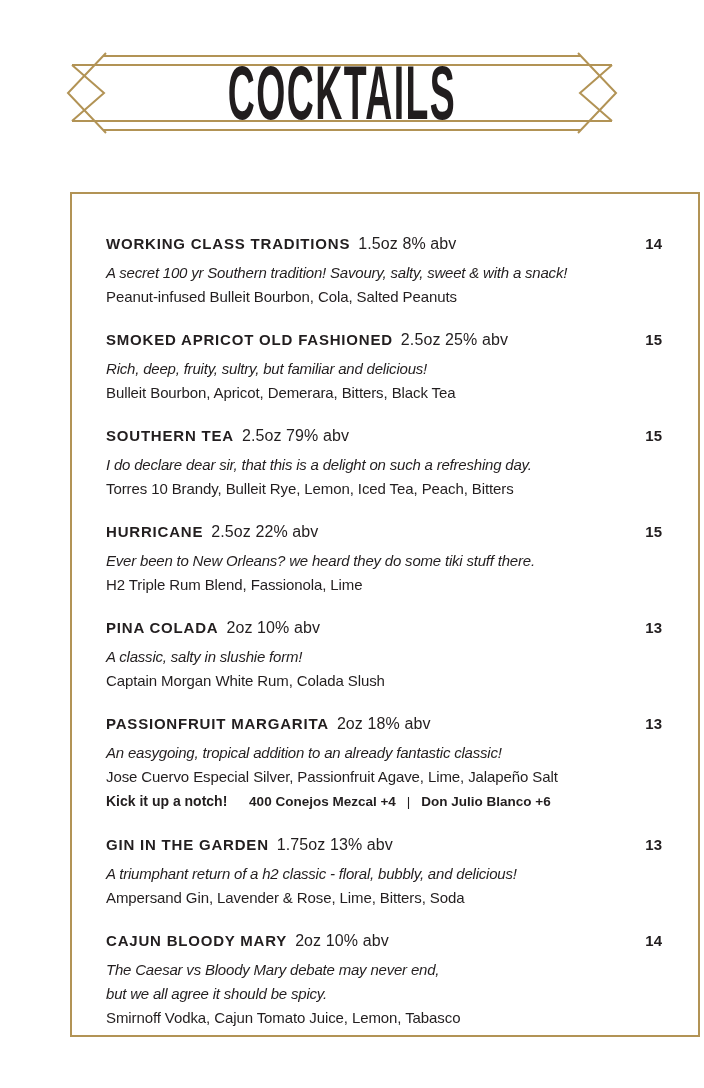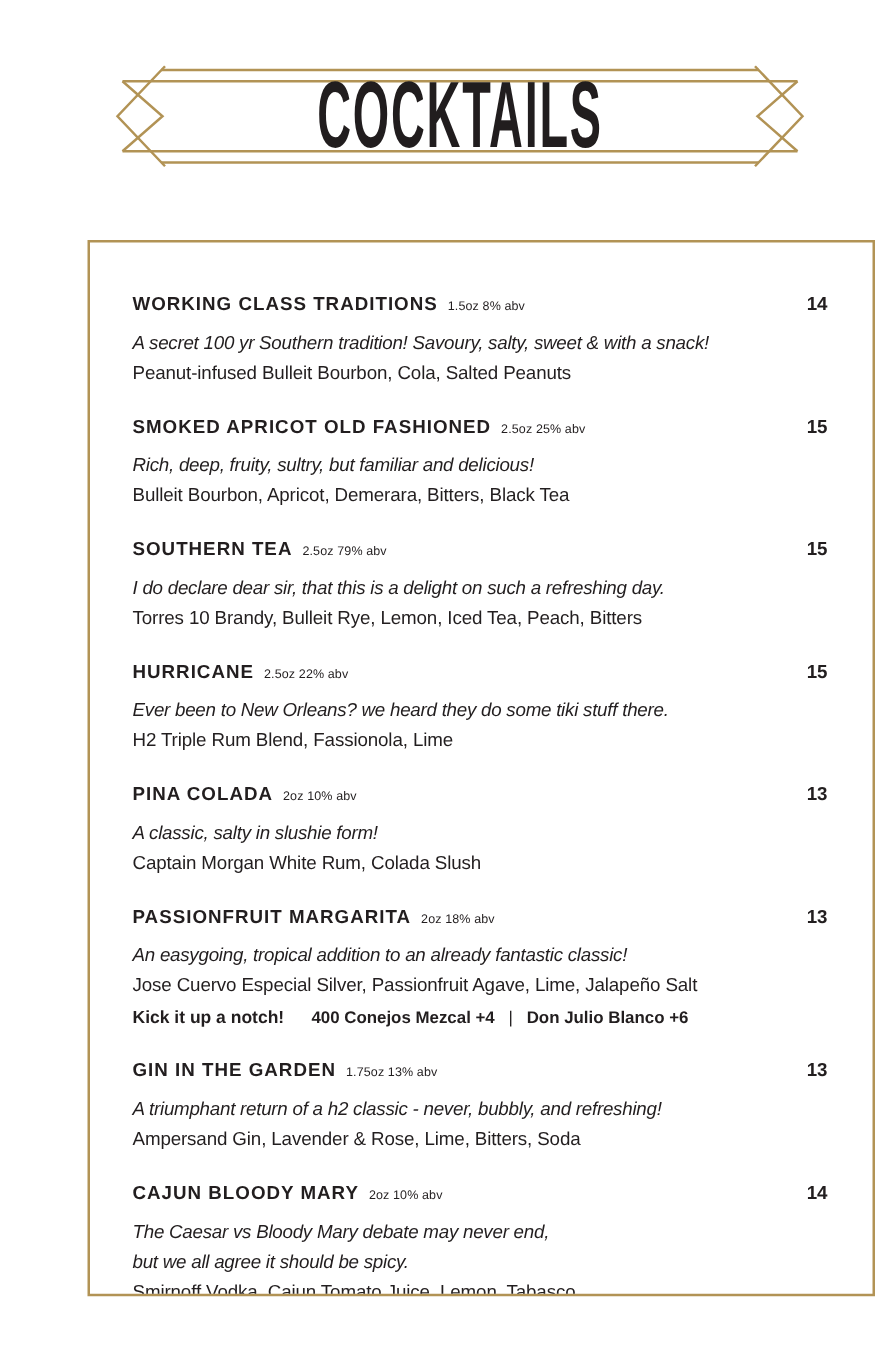--- a/index.html
+++ b/index.html
@@ -8,21 +8,21 @@
     width: 704px; height: 1088px;
     position: relative;
     font-family: "Liberation Sans", sans-serif;
     color: #221e1f;
     overflow: hidden;
   }
 
   
   .banner {
     position: absolute;
-    top: 51px; left: 84px;
+    top: 51px; left: 58px;
     width: 568px; height: 84px;
   }
   .banner svg { position: absolute; inset: 0; }
   .banner-title {
     position: absolute;
     left: 0; right: 0; top: 50%;
     text-align: center;
     font-weight: bold;
     font-size: 52px;
     letter-spacing: 2px;
@@ -49,21 +49,21 @@
     margin-bottom: 7px;
   }
   .item-name {
     font-weight: bold;
     font-size: 15px;
     letter-spacing: 0.8px;
     color: #221e1f;
     white-space: nowrap;
   }
   .item-size {
-    font-size: 10px;
+    font-size: 16px;
     letter-spacing: 0.1px;
     margin-left: 8px;
     white-space: nowrap;
   }
   .item-price {
     margin-left: auto;
     font-weight: bold;
     font-size: 15px;
     text-align: center;
   }
@@ -190,21 +190,21 @@
     </div>
   </div>
 
   <div class="item">
     <div class="item-head">
       <span class="item-name">GIN IN THE GARDEN</span>
       <span class="item-size">1.75oz 13% abv</span>
       <span class="item-price">13</span>
     </div>
     <div class="item-desc">
-          <div>A triumphant return of a h2 classic - never, bubbly, and refreshing!</div>
+          <div>A triumphant return of a h2 classic - floral, bubbly, and delicious!</div>
         </div>
     <div class="item-ingredients">Ampersand Gin, Lavender &amp; Rose, Lime, Bitters, Soda</div>
 
   </div>
 
   <div class="item">
     <div class="item-head">
       <span class="item-name">CAJUN BLOODY MARY</span>
       <span class="item-size">2oz 10% abv</span>
       <span class="item-price">14</span>

